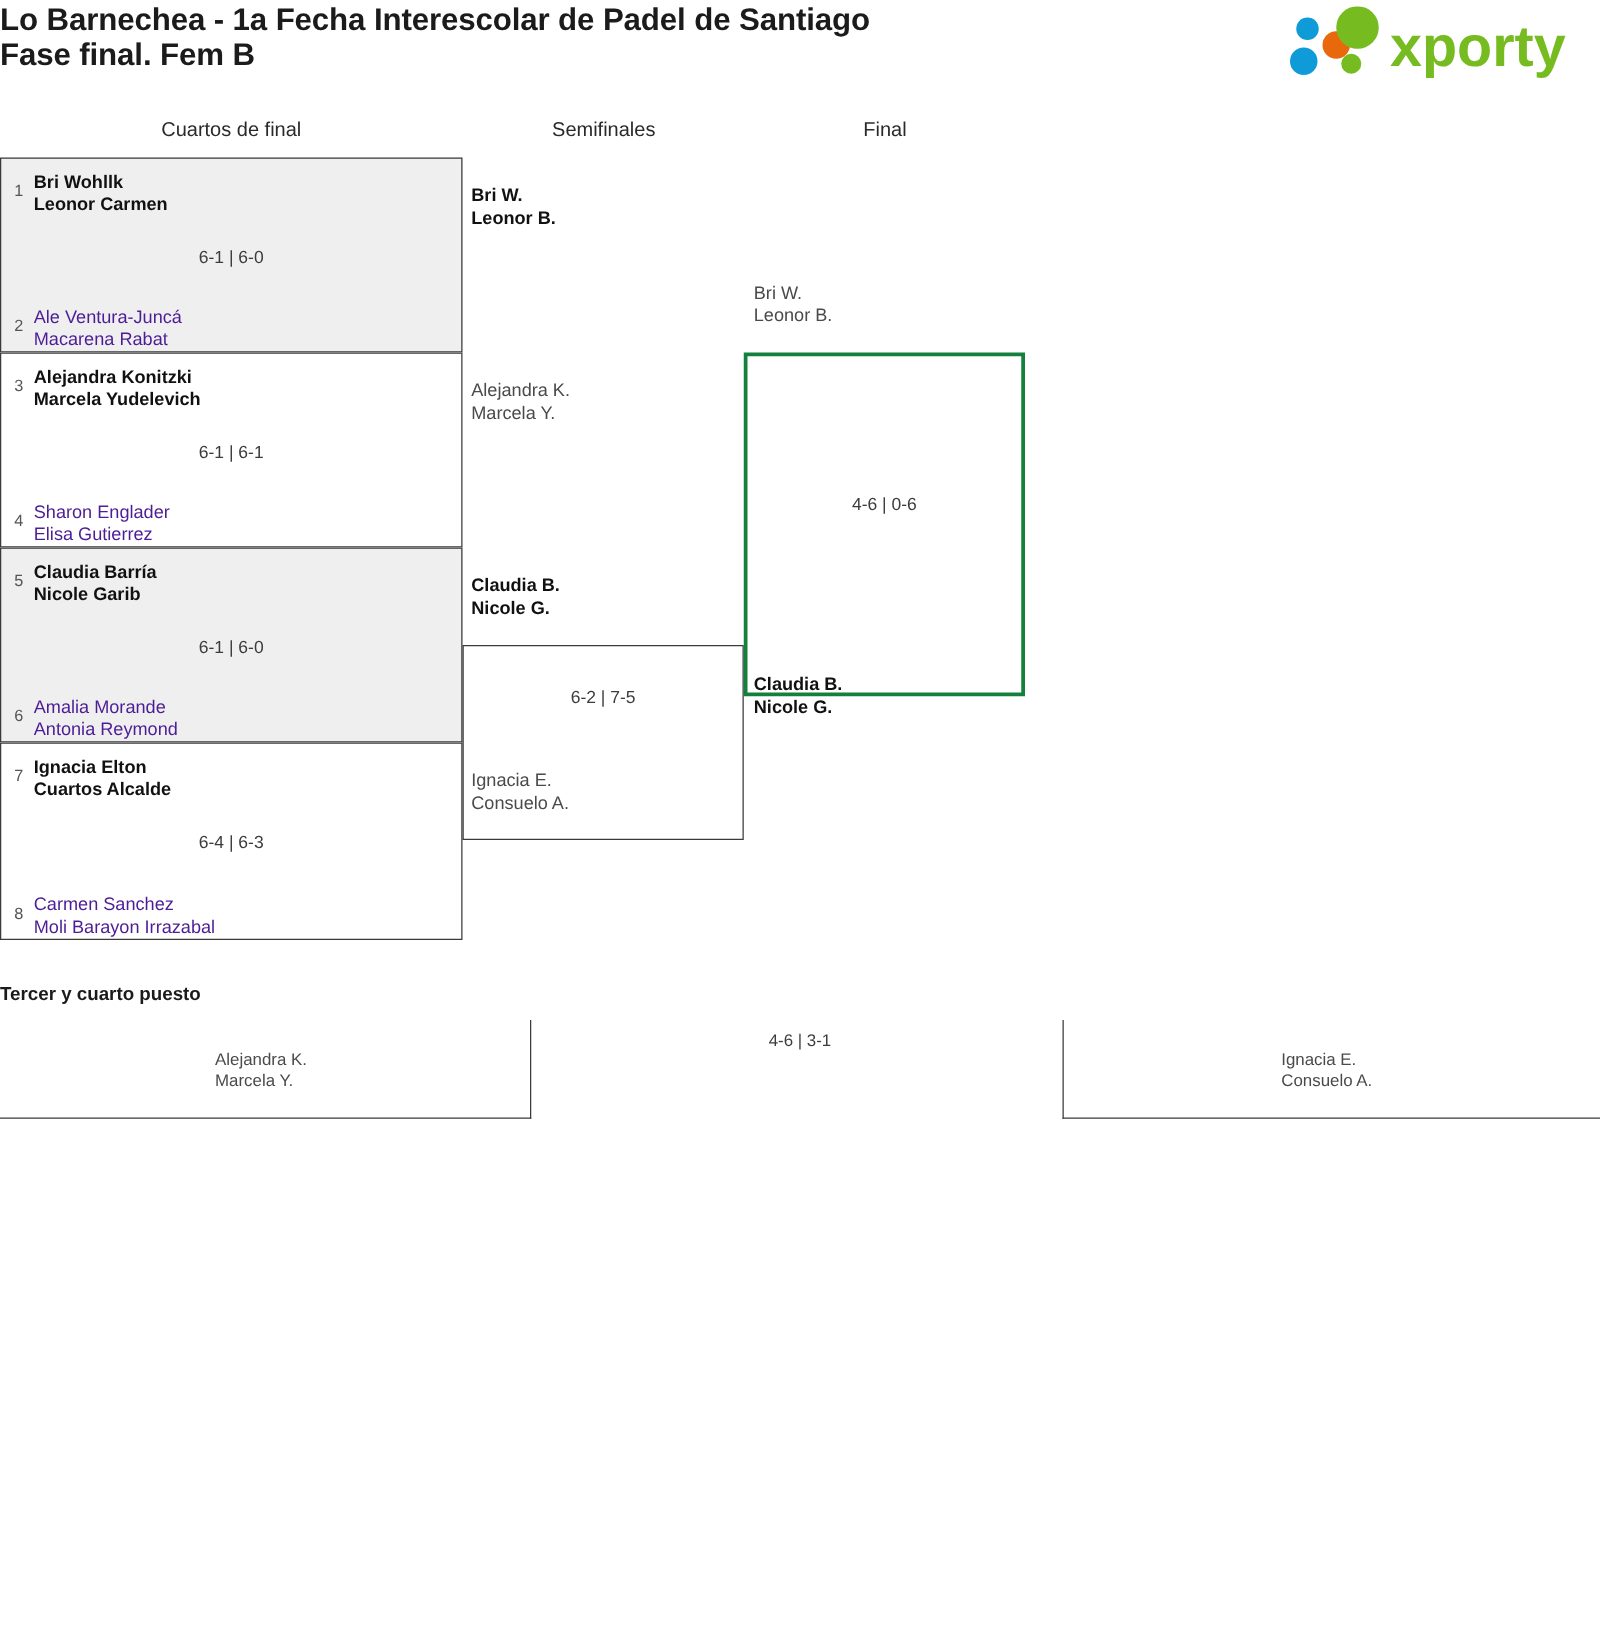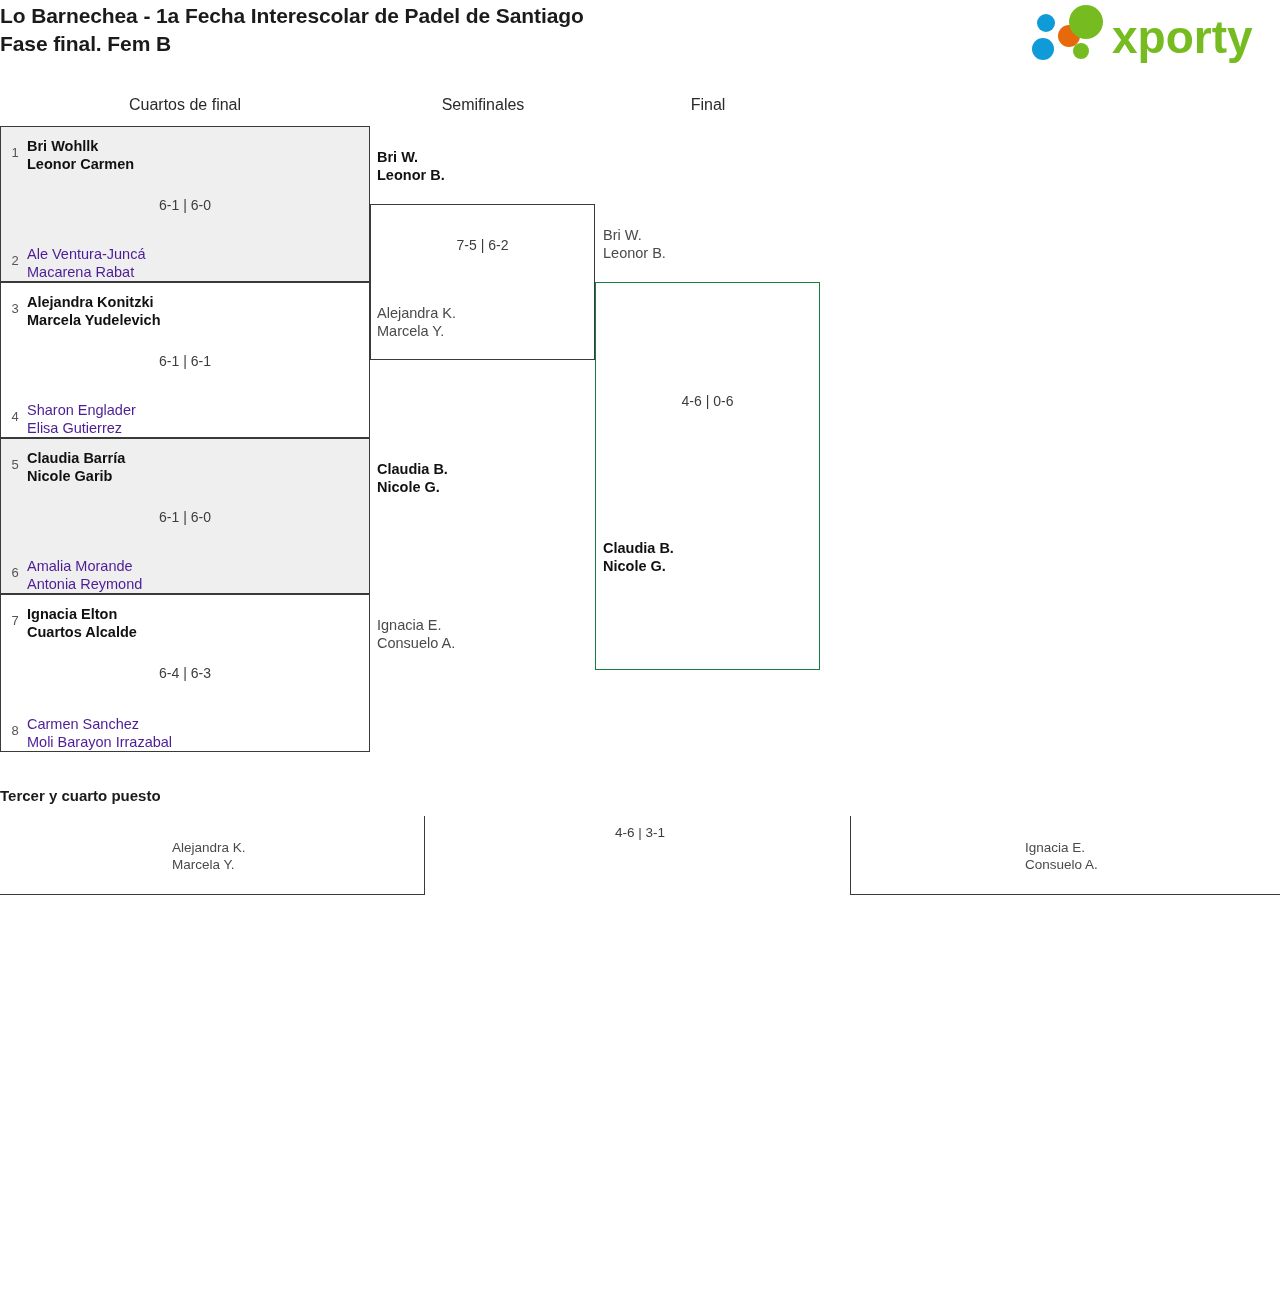--- a/index.html
+++ b/index.html
@@ -14,21 +14,21 @@
   }
   .page { position: relative; width: 1280px; height: 1315px; }
 
   
   .title-block {
     position: absolute;
     left: 0px; top: 2px;
     width: 900px;
   }
   .title-line {
-    font-size: 21px;
+    font-size: 25px;
     font-weight: 700;
     line-height: 28px;
     color: #1b1b1b;
     letter-spacing: -0.1px;
     white-space: nowrap;
   }
 
   .logo {
     position: absolute;
     left: 1024px; top: 5px;
@@ -130,22 +130,22 @@
   .sf-team.t2 { top: 304px; }
   .sf-team.t3 { top: 460px; }
   .sf-team.t4 { top: 616px; }
 
   
   .fi-box {
     position: absolute;
     left: 595px;
     top: 282px;
     width: 225px;
-    height: 388px;
-    border: 1px solid #15803d;
+    height: 275px;
+    border: 3px solid #15803d;
     background: transparent;
   }
   .fi-score {
     position: absolute;
     left: 0; right: 0;
     top: 110px;
     text-align: center;
     font-size: 14px;
     color: #3c3c3c;
   }
@@ -282,31 +282,31 @@
     <div class="team bot">
       <div>Carmen Sanchez</div>
       <div>Moli Barayon Irrazabal</div>
     </div>
   </div>
 
   <div class="sf-team t1 winner">
     <div>Bri W.</div>
     <div>Leonor B.</div>
   </div>
-  <div class="sf-box s1">
-    <div class="sf-score">7-5 | 6-2</div>
-  </div>
   <div class="sf-team t2">
     <div>Alejandra K.</div>
     <div>Marcela Y.</div>
   </div>
 
   <div class="sf-team t3 winner">
     <div>Claudia B.</div>
     <div>Nicole G.</div>
+  </div>
+  <div class="sf-box s2">
+    <div class="sf-score">6-2 | 7-5</div>
   </div>
   <div class="sf-team t4">
     <div>Ignacia E.</div>
     <div>Consuelo A.</div>
   </div>
 
   <div class="fi-team t1">
     <div>Bri W.</div>
     <div>Leonor B.</div>
   </div>

